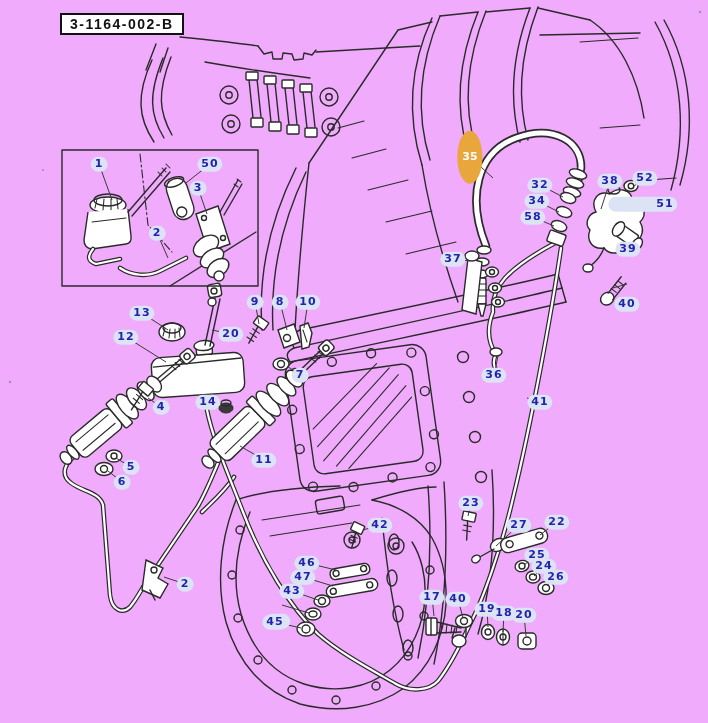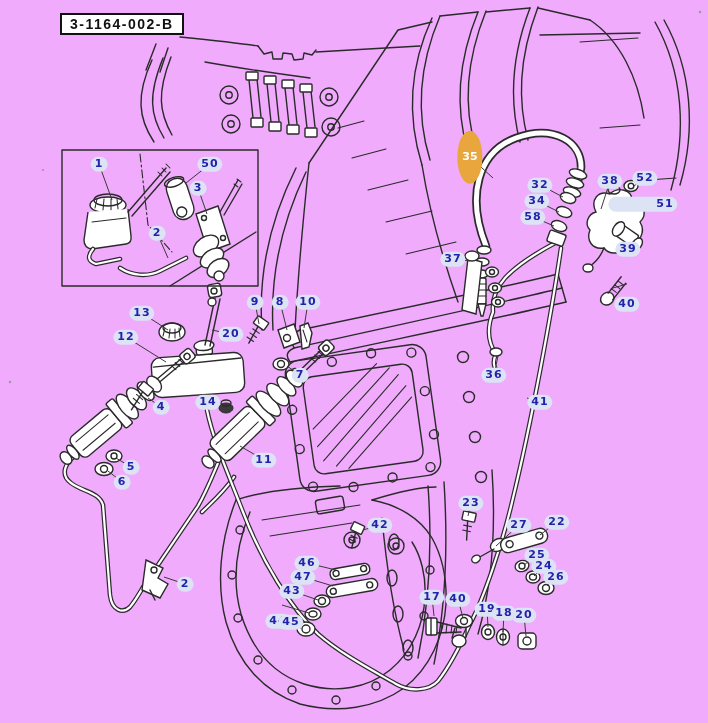--- a/index.html
+++ b/index.html
@@ -475,21 +475,21 @@
     <div class="badge" style="left: 628px; top: 249px;">39</div>
     <div class="badge" style="left: 627px; top: 284px; margin-top: 20px;">40</div>
     <div class="badge" style="left: 453px; top: 259px;">37</div>
     <div class="badge" style="left: 494px; top: 375px;">36</div>
     <div class="badge" style="left: 540px; top: 402px;">41</div>
     <div class="badge" style="left: 380px; top: 525px;">42</div>
     <div class="badge" style="left: 307px; top: 563px;">46</div>
     <div class="badge" style="left: 303px; top: 577px;">47</div>
     <div class="badge" style="left: 292px; top: 591px;">43</div>
     <div class="badge" style="left: 278px; top: 605px; margin-top: 16px;">44</div>
-    <div class="badge" style="left: 291px; top: 622px;">45</div>
+    <div class="badge" style="left: 275px; top: 622px;">45</div>
     <div class="badge" style="left: 471px; top: 503px; text-align: center;">23</div>
     <div class="badge" style="left: 519px; top: 525px;">27</div>
     <div class="badge" style="left: 557px; top: 522px;">22</div>
     <div class="badge" style="left: 537px; top: 555px;">25</div>
     <div class="badge" style="left: 544px; top: 566px;">24</div>
     <div class="badge" style="left: 556px; top: 577px;">26</div>
     <div class="badge" style="left: 432px; top: 597px;">17</div>
     <div class="badge" style="left: 458px; top: 599px;">40</div>
     <div class="badge" style="left: 487px; top: 609px;">19</div>
     <div class="badge" style="left: 504px; top: 613px;">18</div>

